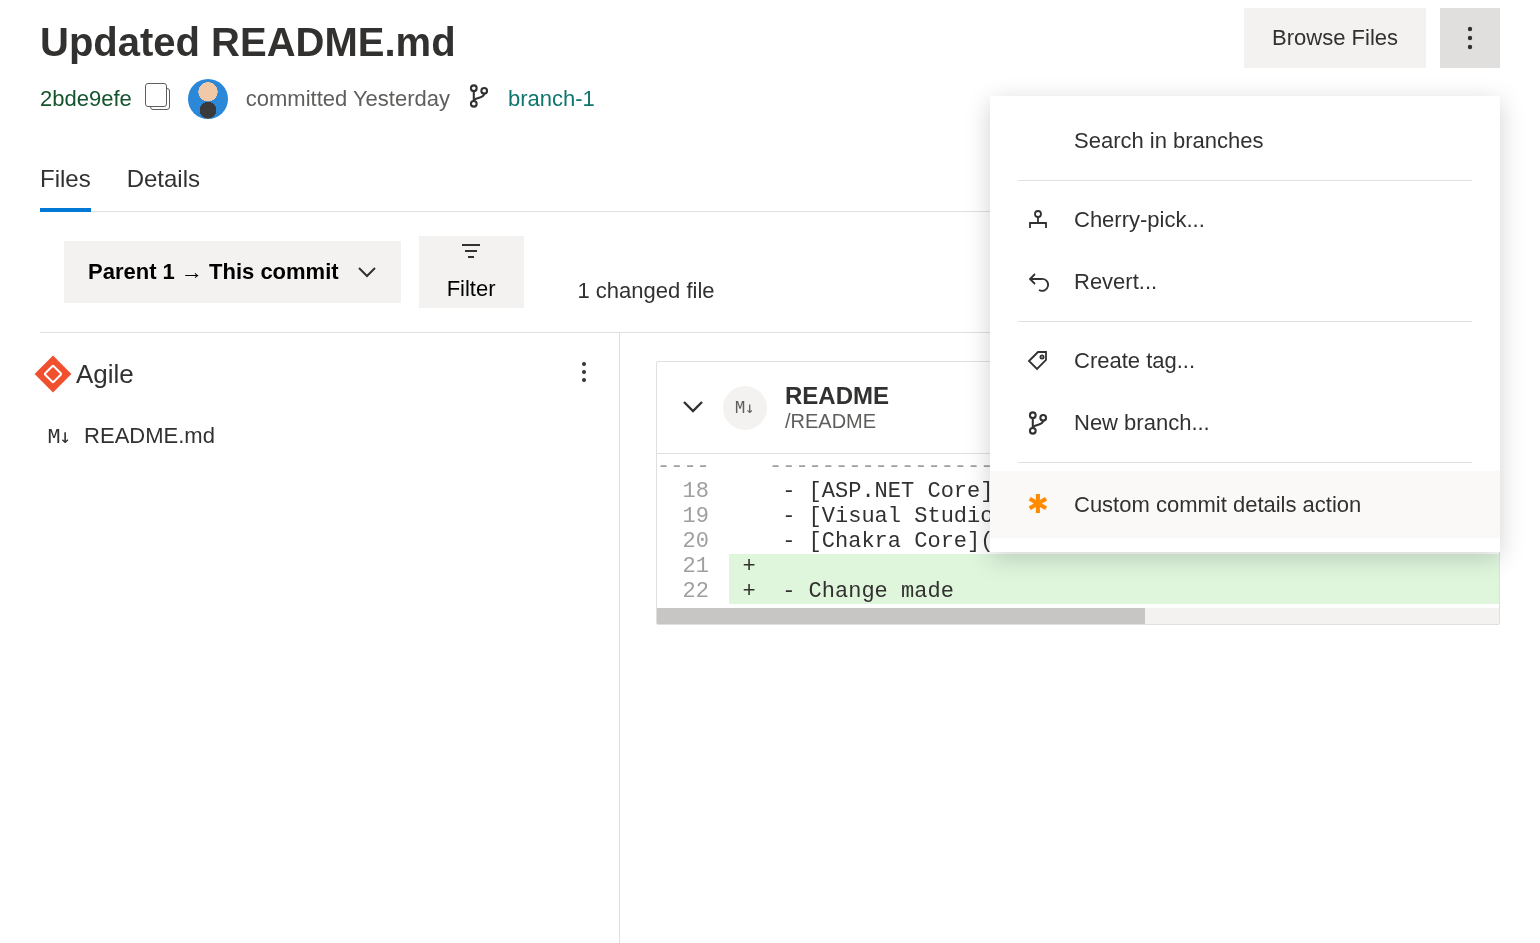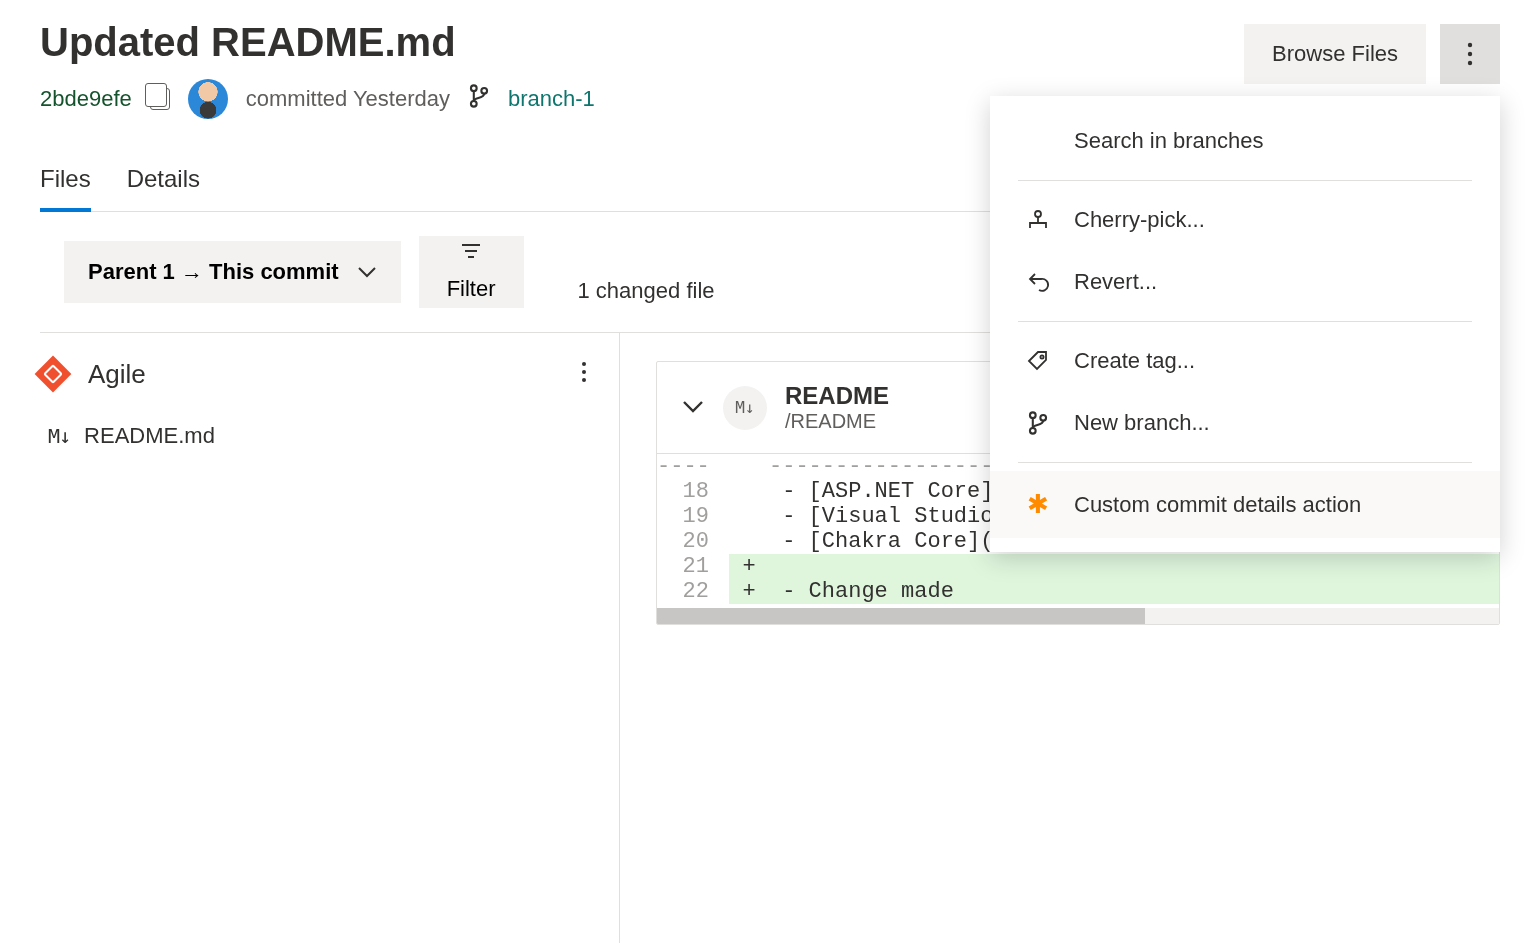--- a/index.html
+++ b/index.html
@@ -30,21 +30,21 @@
 .avatar {
   width: 40px; height: 40px; border-radius: 50%;
   background: radial-gradient(circle at 50% 32%, #f2c9a6 0 28%, transparent 29%),
               radial-gradient(circle at 50% 78%, #3a3a3a 0 22%, transparent 23%),
               linear-gradient(#2b88d8, #2b88d8);
 }
 .committed-text { color: #605e5c; }
 .branch-icon { color: #323130; }
 .branch-link { color: #0f766e; text-decoration: none; }
 
-.top-actions { position: absolute; top: 24px; right: 40px; display: flex; gap: 14px; }
+.top-actions { position: absolute; top: 8px; right: 40px; display: flex; gap: 14px; }
 .btn {
   background: #f3f2f1; border: none; padding: 16px 28px;
   font-size: 22px; cursor: pointer; color: #323130;
 }
 .btn-more {
   width: 60px; height: 60px; background: #e1dfdd; border: none;
   cursor: pointer; display:flex; align-items:center; justify-content:center;
 }
 .btn-more svg { fill:#323130; }
 
@@ -77,21 +77,21 @@
 .changed-text { font-size:22px; margin-left: 36px; margin-top: 37px; }
 
 .body-split { display:flex; height: calc(100% - 310px); }
 .file-tree {
   width: 580px; border-right:1px solid #e1dfdd; padding-top: 22px;
 }
 .tree-header {
   display:flex; align-items:center; justify-content:space-between;
   padding: 0 20px 14px 0;
 }
-.tree-title { display:flex; align-items:center; gap:22px; font-size:26px; }
+.tree-title { display:flex; align-items:center; gap:10px; font-size:26px; }
 .git-icon {
   width:26px; height:26px; transform:rotate(45deg);
   background:#f1502f; position:relative;
 }
 .git-icon::after { content:""; position:absolute; inset:6px; border:2px solid #fff; border-radius:2px; }
 .tree-more { cursor:pointer; padding:6px 12px; }
 .tree-item {
   display:flex; align-items:center; gap:14px; padding:16px 0 16px 8px;
   font-size:22px; cursor:pointer;
 }

